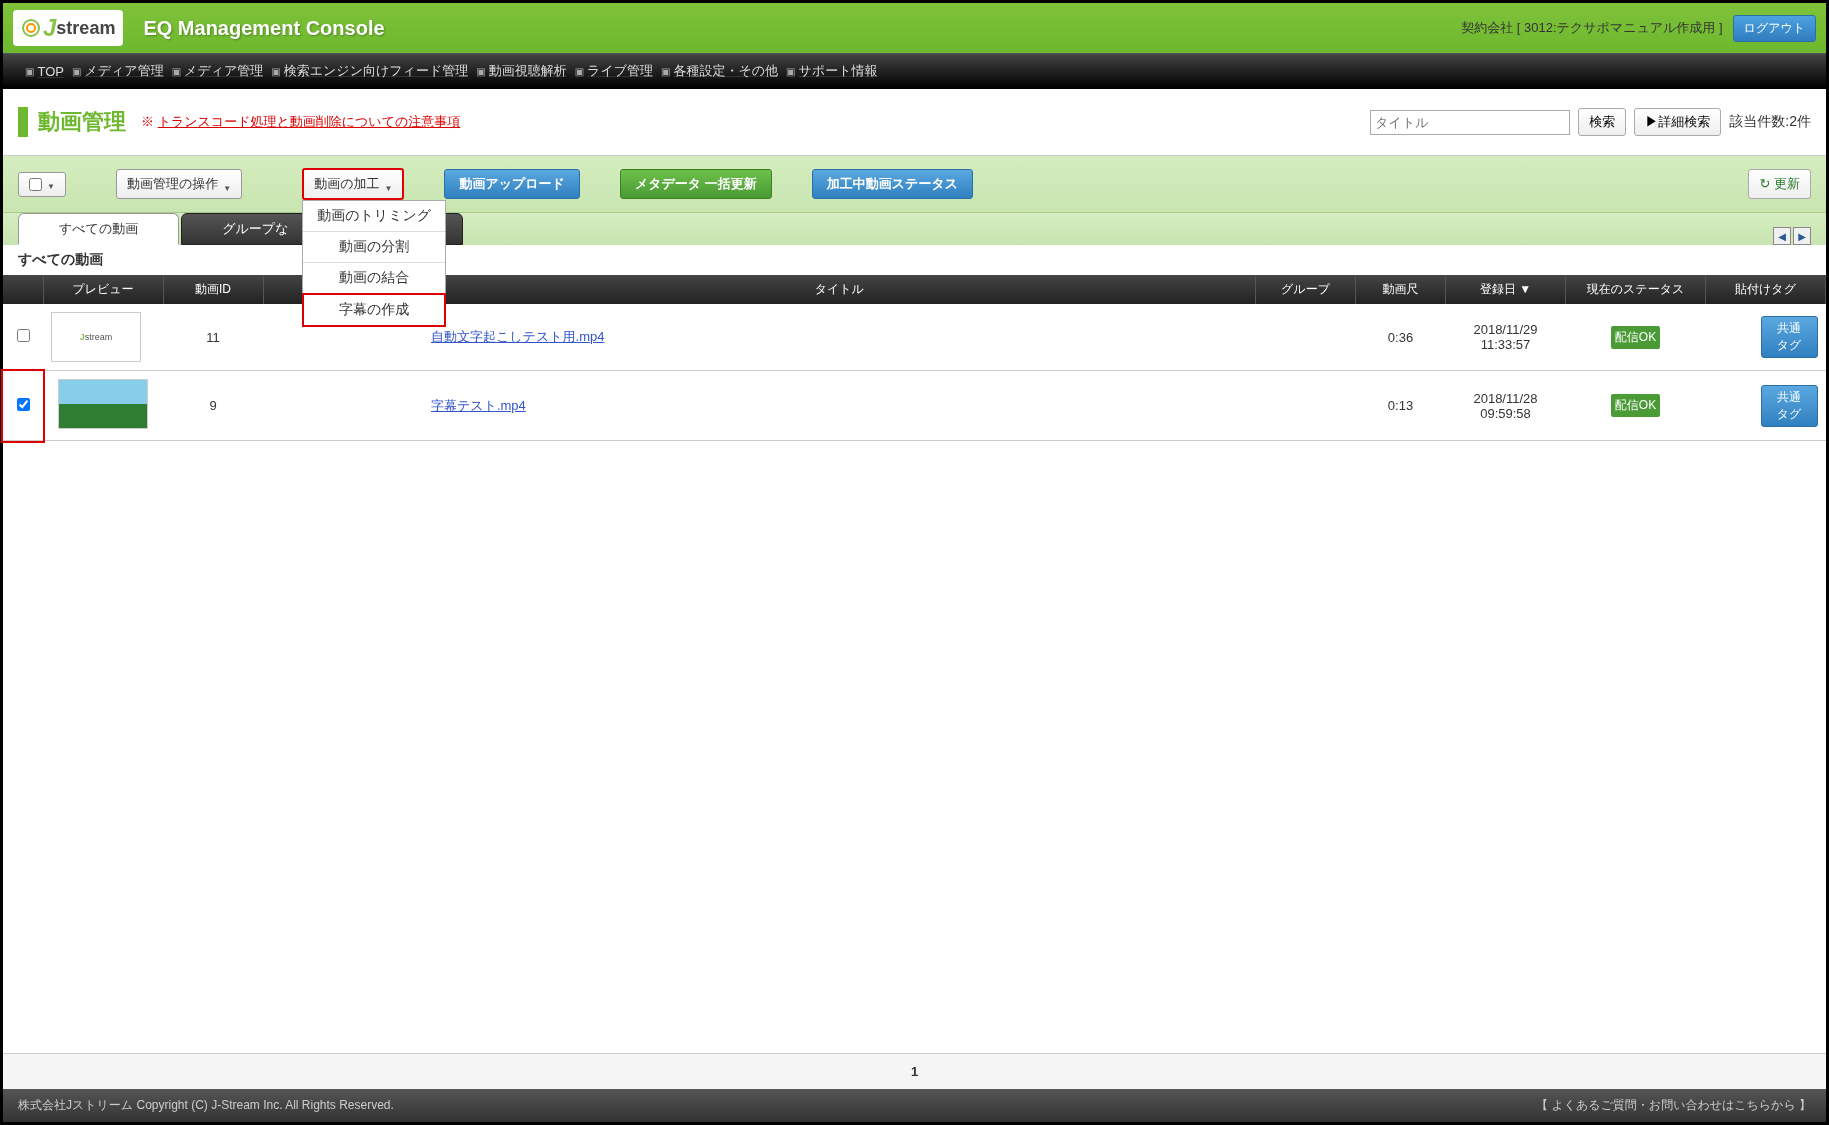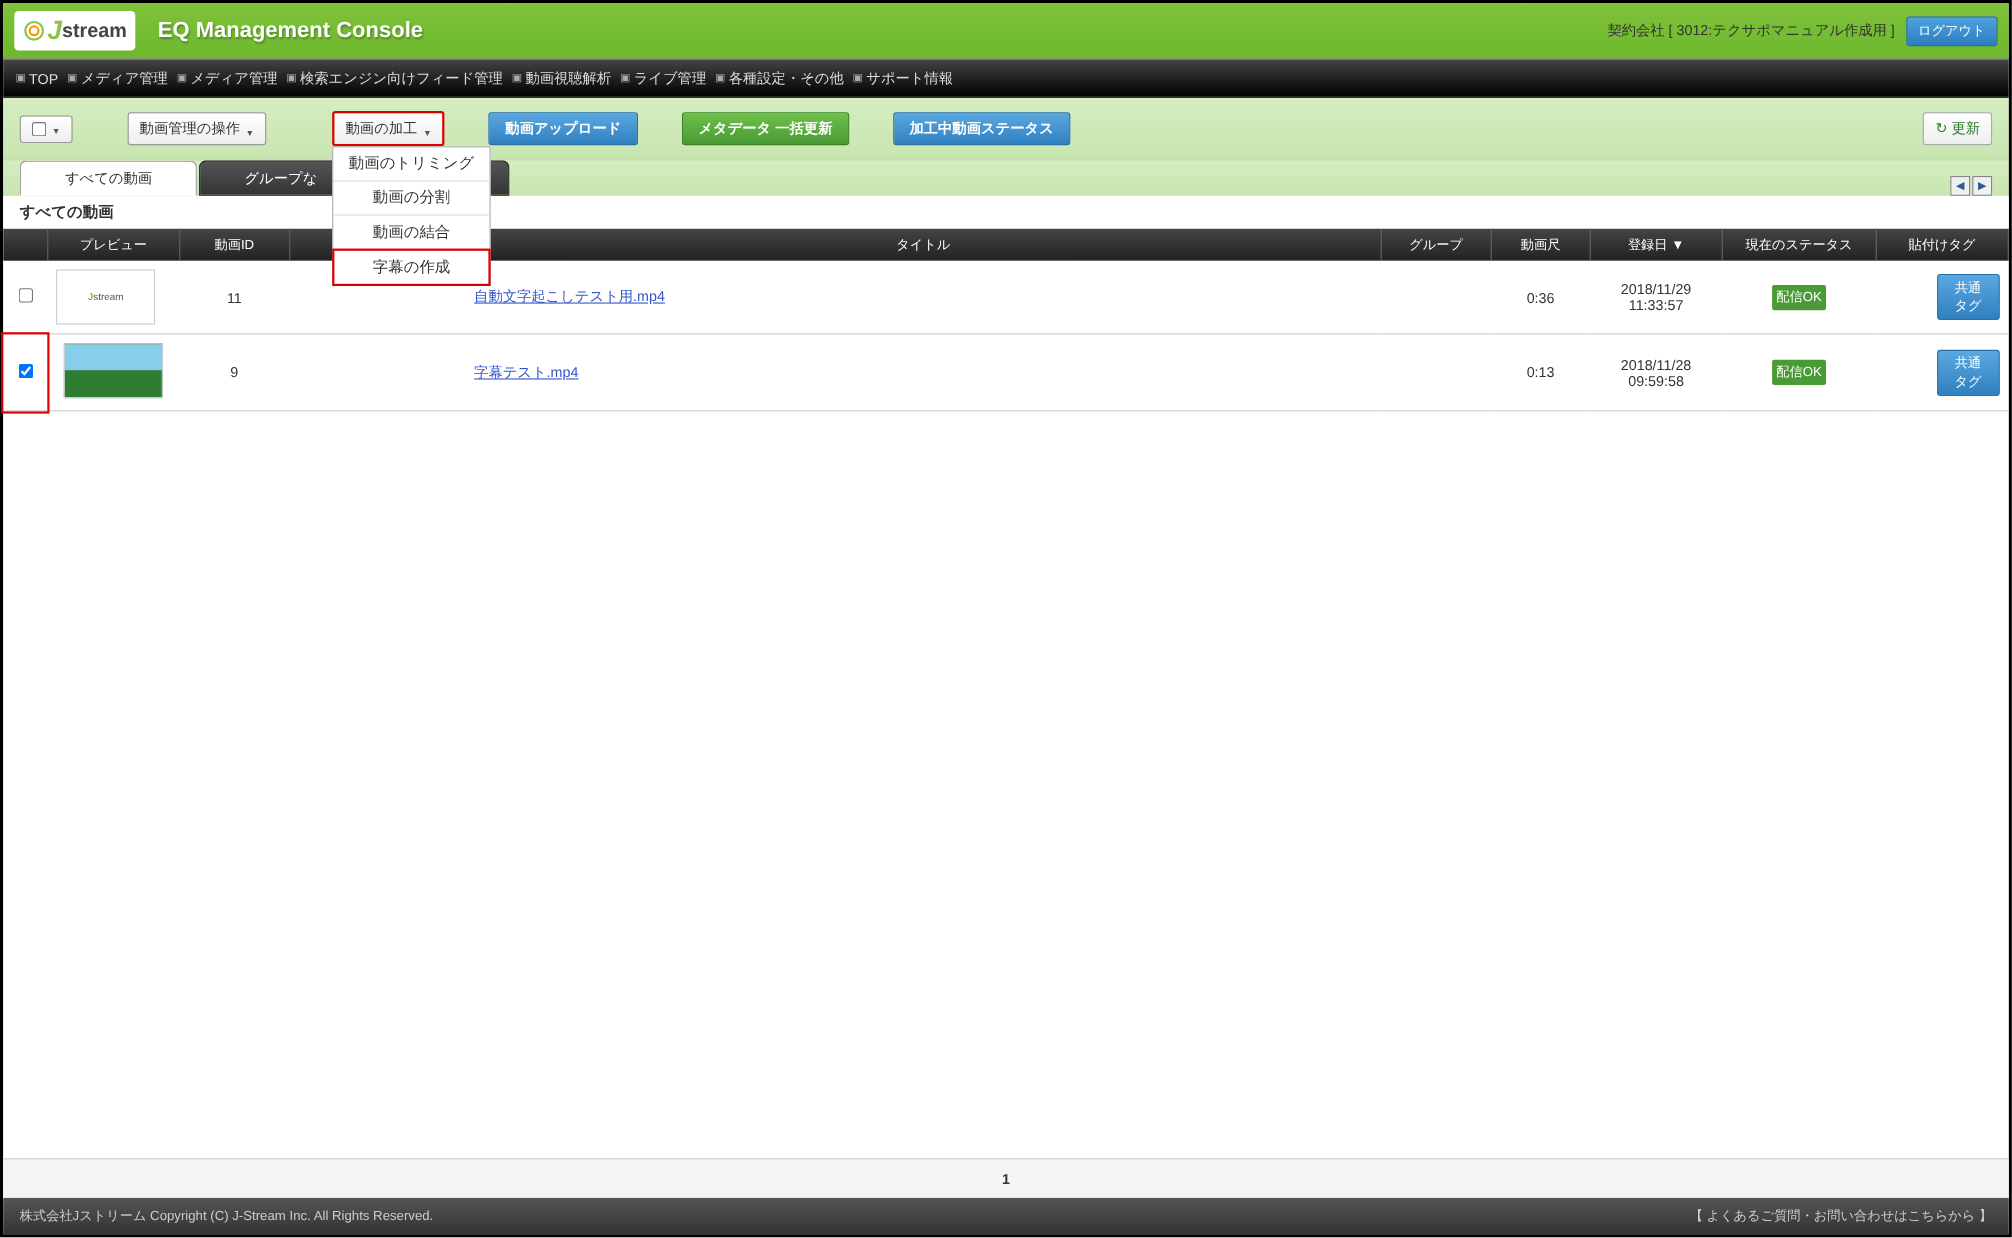--- a/index.html
+++ b/index.html
@@ -11,21 +11,21 @@
 .logo { background: #fff; padding: 4px 8px; border-radius: 4px; font-weight: bold; font-size: 18px; display: flex; align-items: center; }
 .logo-j { color: #8bc34a; font-style: italic; font-weight: bold; font-size: 24px; }
 .logo-swirl { width: 20px; height: 20px; margin-right: 2px; }
 .logo-text { color: #444; }
 .eq-title { color: #fff; font-size: 20px; font-weight: bold; margin-left: 20px; text-shadow: 1px 1px 2px rgba(0,0,0,0.3); }
 .header-right { position: absolute; right: 10px; display: flex; align-items: center; gap: 10px; font-size: 13px; }
 .contract-info { color: #333; }
 .logout-btn { background: linear-gradient(to bottom, #4da3e0, #2f7cbf); color: #fff; border: 1px solid #2a6fa8; padding: 4px 10px; border-radius: 3px; cursor: pointer; font-size: 12px; }
 
 
-.nav { background: linear-gradient(to bottom, #444 0%, #222 50%, #000 100%); display: flex; padding: 8px 11px; gap: 8px; border-top: 1px solid #555; border-bottom: 1px solid #000; }
+.nav { background: linear-gradient(to bottom, #444 0%, #222 50%, #000 100%); display: flex; padding: 8px 22px; gap: 8px; border-top: 1px solid #555; border-bottom: 1px solid #000; text-decoration: underline; }
 .nav-item { color: #ddd; text-decoration: none; font-size: 13px; display: flex; align-items: center; gap: 3px; cursor: pointer; }
 .nav-item::before { content: "▣"; font-size: 10px; color: #aaa; }
 
 
 .page-bar { background: #fff; padding: 18px 15px; display: flex; align-items: center; gap: 15px; border-bottom: 1px solid #ccc; }
 .page-border { border-left: 10px solid #6db82e; padding-left: 10px; }
 .page-title { color: #6db82e; font-size: 22px; font-weight: bold; }
 .warning-link { color: #d00; font-size: 13px; text-decoration: underline; }
 .page-bar-right { margin-left: auto; display: flex; align-items: center; gap: 8px; }
 .search-input { border: 1px solid #aaa; padding: 4px; width: 200px; font-size: 13px; color: #888; }
@@ -109,20 +109,34 @@
     <a class="nav-item">TOP</a>
     <a class="nav-item">メディア管理</a>
     <a class="nav-item">メディア管理</a>
     <a class="nav-item">検索エンジン向けフィード管理</a>
     <a class="nav-item">動画視聴解析</a>
     <a class="nav-item">ライブ管理</a>
     <a class="nav-item">各種設定・その他</a>
     <a class="nav-item">サポート情報</a>
   </div>
 
+  <div class="page-bar">
+    <div class="page-border">
+      <span class="page-title">動画管理</span>
+    </div>
+    <span>
+      <span style="color:#d00">※ </span><a class="warning-link">トランスコード処理と動画削除についての注意事項</a>
+    </span>
+    <div class="page-bar-right">
+      <input class="search-input" placeholder="タイトル" style="">
+      <button class="plain-btn">検索</button>
+      <button class="plain-btn">▶詳細検索</button>
+      <span class="count-text">該当件数:2件</span>
+    </div>
+  </div>
 
   <div class="toolbar">
     <span class="tool-select" style="min-width:40px">
         <input type="checkbox" style="">
       </span>
     <span style="width:20px"></span>
     <span class="tool-select">
         <span>動画管理の操作</span>
       </span>
     <span style="width:30px"></span>

